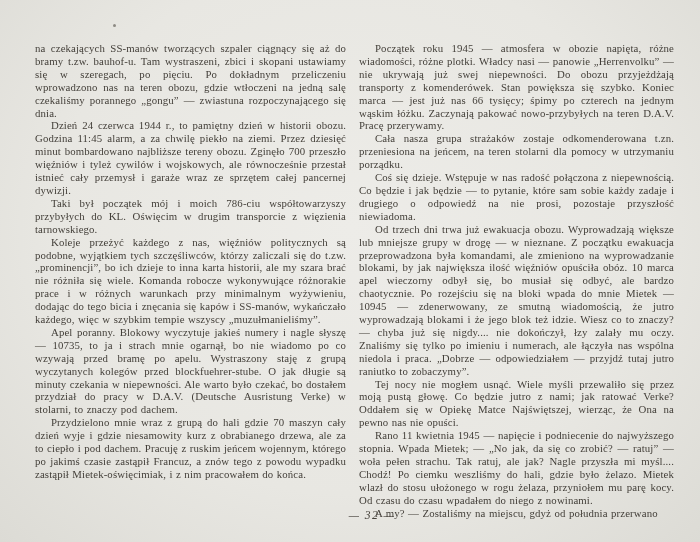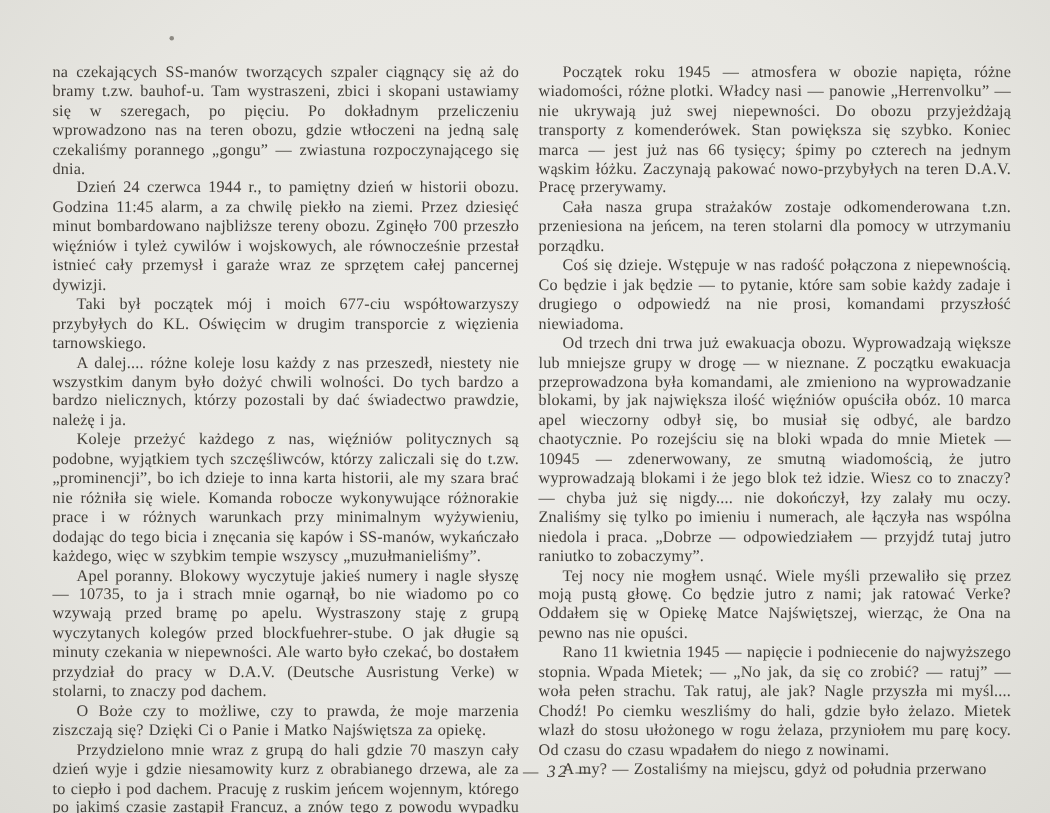--- a/index.html
+++ b/index.html
@@ -56,32 +56,30 @@
 </style>
 </head>
 <body>
 
 <div class="scan">
   <div class="speck"></div>
 
   <div class="col col-left">
     <p class="cont">na czekających SS-manów tworzących szpaler ciągnący się aż do bramy t.zw. bauhof-u. Tam wystraszeni, zbici i skopani ustawiamy się w szeregach, po pięciu. Po dokładnym przeliczeniu wprowadzono nas na teren obozu, gdzie wtłoczeni na jedną salę czekaliśmy porannego „gongu” — zwiastuna rozpoczynającego się dnia.</p>
     <p>Dzień 24 czerwca 1944 r., to pamiętny dzień w historii obozu. Godzina 11:45 alarm, a za chwilę piekło na ziemi. Przez dziesięć minut bombardowano najbliższe tereny obozu. Zginęło 700 przeszło więźniów i tyleż cywilów i wojskowych, ale równocześnie przestał istnieć cały przemysł i garaże wraz ze sprzętem całej pancernej dywizji.</p>
-    <p>Taki był początek mój i moich 677-ciu współtowarzyszy przybyłych do KL. Oświęcim w drugim transporcie z więzienia tarnowskiego.</p>
-    <p>A dalej.... różne koleje losu każdy z nas przeszedł, niestety nie wszystkim danym było dożyć chwili wolności. Do tych bardzo a bardzo nielicznych, którzy pozostali by dać świadectwo prawdzie, należę i ja.</p>
+    <p>Taki był początek mój i moich 786-ciu współtowarzyszy przybyłych do KL. Oświęcim w drugim transporcie z więzienia tarnowskiego.</p>
     <p>Koleje przeżyć każdego z nas, więźniów politycznych są podobne, wyjątkiem tych szczęśliwców, którzy zaliczali się do t.zw. „prominencji”, bo ich dzieje to inna karta historii, ale my szara brać nie różniła się wiele. Komanda robocze wykonywujące różnorakie prace i w różnych warunkach przy minimalnym wyżywieniu, dodając do tego bicia i znęcania się kapów i SS-manów, wykańczało każdego, więc w szybkim tempie wszyscy „muzułmanieliśmy”.</p>
     <p>Apel poranny. Blokowy wyczytuje jakieś numery i nagle słyszę — 10735, to ja i strach mnie ogarnął, bo nie wiadomo po co wzywają przed bramę po apelu. Wystraszony staję z grupą wyczytanych kolegów przed blockfuehrer-stube. O jak długie są minuty czekania w niepewności. Ale warto było czekać, bo dostałem przydział do pracy w D.A.V. (Deutsche Ausristung Verke) w stolarni, to znaczy pod dachem.</p>
-    <p>O Boże czy to możliwe, czy to prawda, że moje marzenia ziszczają się? Dzięki Ci o Panie i Matko Najświętsza za opiekę.</p>
     <p>Przydzielono mnie wraz z grupą do hali gdzie 70 maszyn cały dzień wyje i gdzie niesamowity kurz z obrabianego drzewa, ale za to ciepło i pod dachem. Pracuję z ruskim jeńcem wojennym, którego po jakimś czasie zastąpił Francuz, a znów tego z powodu wypadku zastąpił Mietek-oświęcimiak, i z nim pracowałem do końca.</p>
   </div>
 
   <div class="col col-right">
     <p>Początek roku 1945 — atmosfera w obozie napięta, różne wiadomości, różne plotki. Władcy nasi — panowie „Herrenvolku” — nie ukrywają już swej niepewności. Do obozu przyjeżdżają transporty z komenderówek. Stan powiększa się szybko. Koniec marca — jest już nas 66 tysięcy; śpimy po czterech na jednym wąskim łóżku. Zaczynają pakować nowo-przybyłych na teren D.A.V. Pracę przerywamy.</p>
     <p>Cała nasza grupa strażaków zostaje odkomenderowana t.zn. przeniesiona na jeńcem, na teren stolarni dla pomocy w utrzymaniu porządku.</p>
-    <p>Coś się dzieje. Wstępuje w nas radość połączona z niepewnością. Co będzie i jak będzie — to pytanie, które sam sobie każdy zadaje i drugiego o odpowiedź na nie prosi, komandami przyszłość niewiadoma.</p>
+    <p>Coś się dzieje. Wstępuje w nas radość połączona z niepewnością. Co będzie i jak będzie — to pytanie, które sam sobie każdy zadaje i drugiego o odpowiedź na nie prosi, pozostaje przyszłość niewiadoma.</p>
     <p>Od trzech dni trwa już ewakuacja obozu. Wyprowadzają większe lub mniejsze grupy w drogę — w nieznane. Z początku ewakuacja przeprowadzona była komandami, ale zmieniono na wyprowadzanie blokami, by jak największa ilość więźniów opuściła obóz. 10 marca apel wieczorny odbył się, bo musiał się odbyć, ale bardzo chaotycznie. Po rozejściu się na bloki wpada do mnie Mietek — 10945 — zdenerwowany, ze smutną wiadomością, że jutro wyprowadzają blokami i że jego blok też idzie. Wiesz co to znaczy? — chyba już się nigdy.... nie dokończył, łzy zalały mu oczy. Znaliśmy się tylko po imieniu i numerach, ale łączyła nas wspólna niedola i praca. „Dobrze — odpowiedziałem — przyjdź tutaj jutro raniutko to zobaczymy”.</p>
     <p>Tej nocy nie mogłem usnąć. Wiele myśli przewaliło się przez moją pustą głowę. Co będzie jutro z nami; jak ratować Verke? Oddałem się w Opiekę Matce Najświętszej, wierząc, że Ona na pewno nas nie opuści.</p>
     <p>Rano 11 kwietnia 1945 — napięcie i podniecenie do najwyższego stopnia. Wpada Mietek; — „No jak, da się co zrobić? — ratuj” — woła pełen strachu. Tak ratuj, ale jak? Nagle przyszła mi myśl.... Chodź! Po ciemku weszliśmy do hali, gdzie było żelazo. Mietek wlazł do stosu ułożonego w rogu żelaza, przyniołem mu parę kocy. Od czasu do czasu wpadałem do niego z nowinami.</p>
     <p>A my? — Zostaliśmy na miejscu, gdyż od południa przerwano</p>
   </div>
 
   <div class="page-number">— 32 —</div>
 </div>
 
 </body></html>

